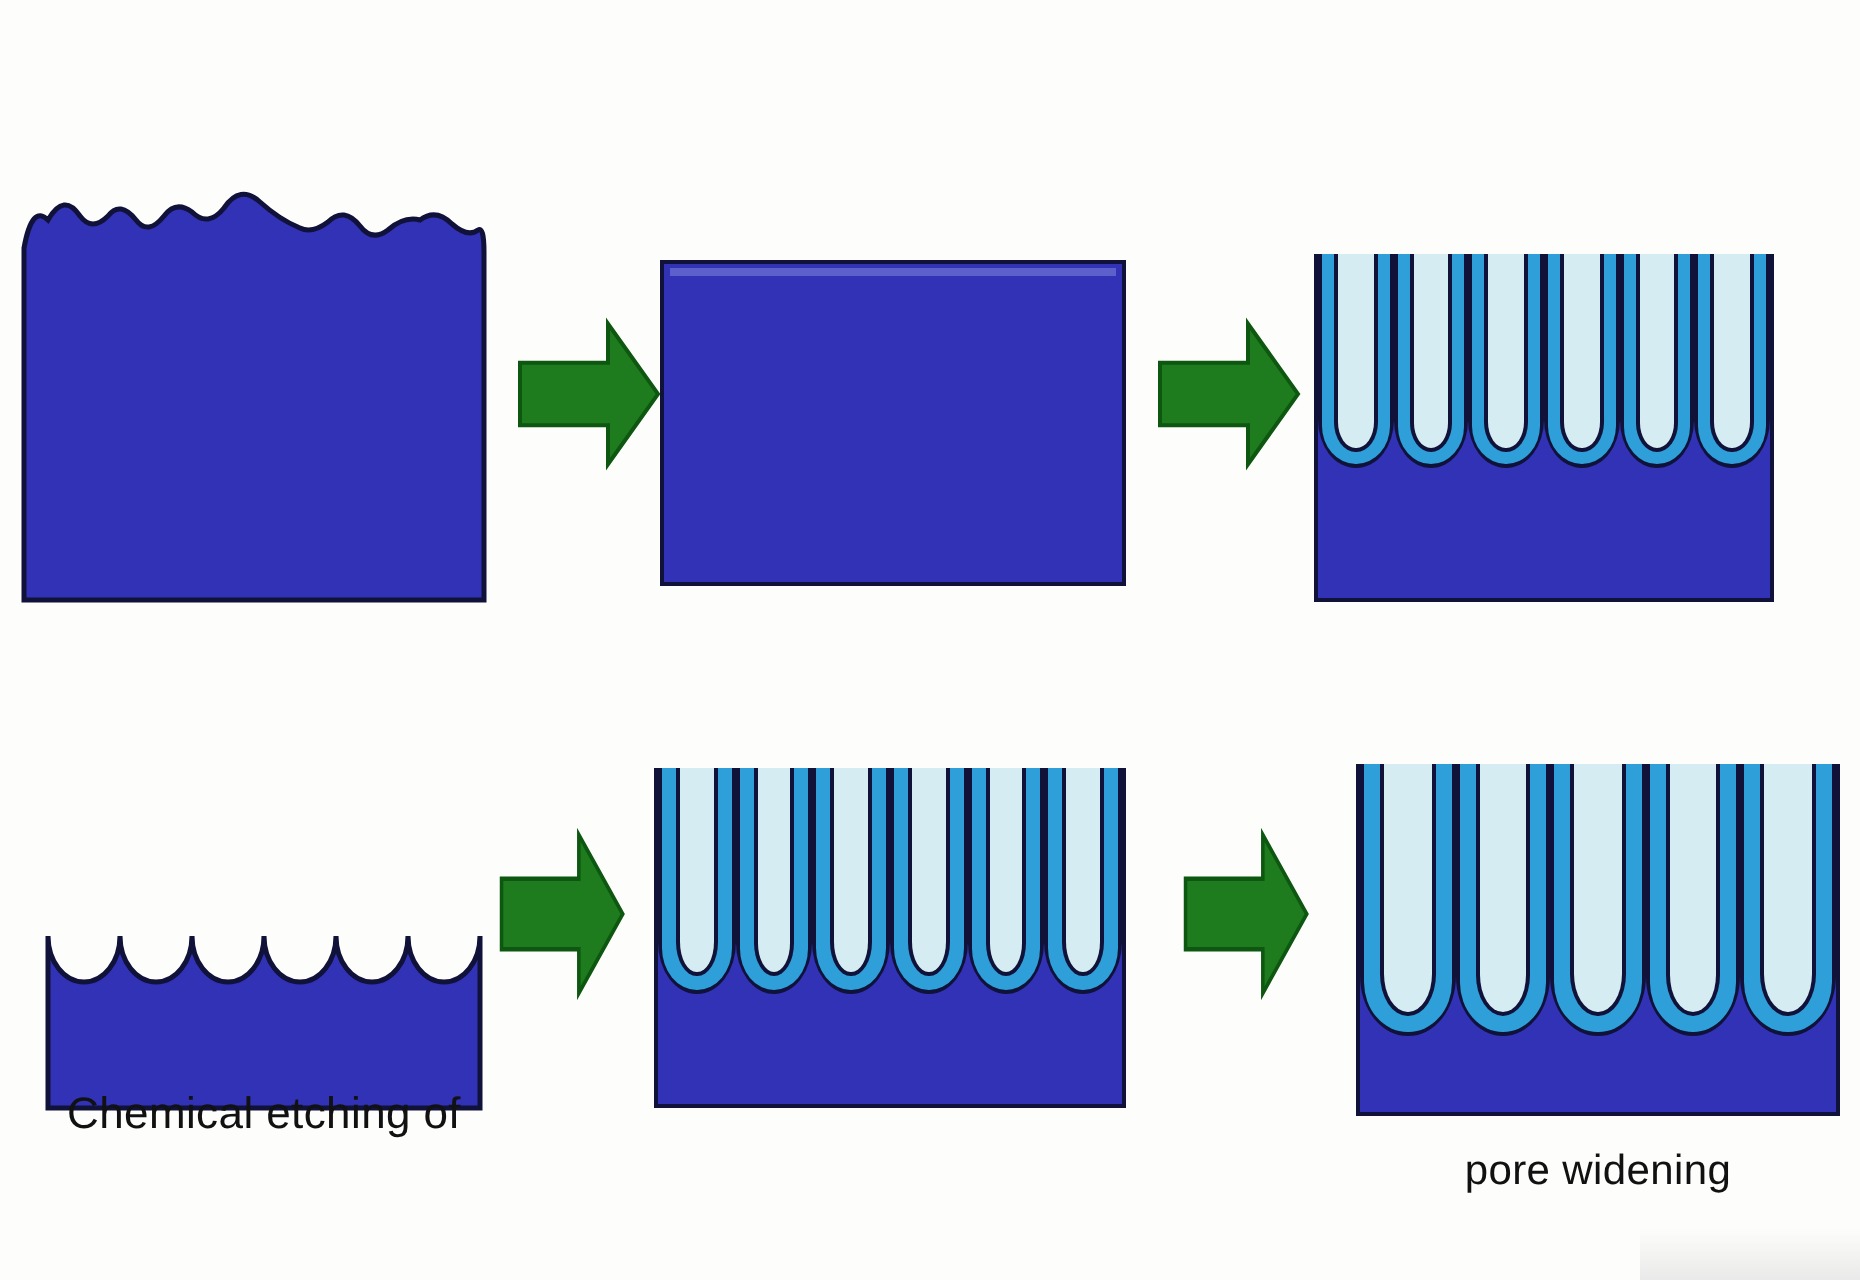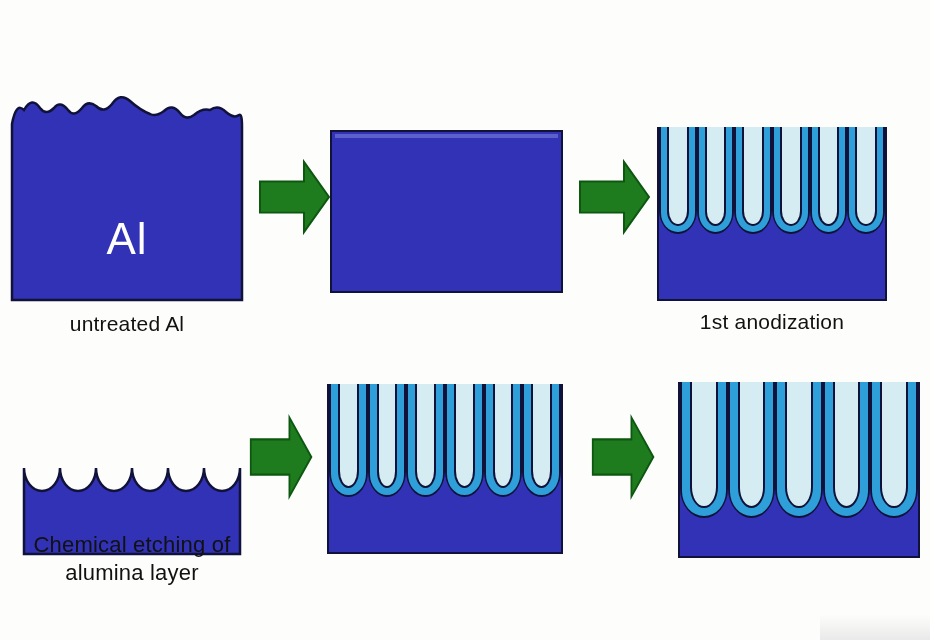--- a/index.html
+++ b/index.html
@@ -63,22 +63,20 @@
 <div id="canvas">
 
   <svg class="abs shape-svg" style="left:10px;top:92px;" width="234" height="210" viewBox="0 0 234 210">
     <path d="M 2,208 L 2,32
              Q 6,10 14,18 Q 22,4 30,16 Q 36,24 44,16 Q 50,8 58,18
              Q 64,26 72,16 Q 78,8 86,14 Q 94,22 102,12 Q 110,0 120,9
              Q 130,18 140,22 Q 146,25 154,19 Q 162,11 170,21 Q 176,29 184,23
              Q 192,16 200,18 Q 208,12 216,20 Q 224,27 229,23 Q 232,21 232,34
              L 232,208 Z" fill="var(--bulk)" stroke="var(--dark)" stroke-width="2.5"></path>
   </svg>
-  <div class="abs al-text" style="left:10px;width:234px;top:214px;">Al</div>
-  <div class="abs step-label" style="left:10px;top:311px;width:234px;">untreated Al</div>
 
   <div class="abs" style="left:258px;top:158px;width:74px;height:78px;">
     <svg class="arrow-svg" viewBox="0 0 74 80" preserveAspectRatio="none">
       <polygon points="2,24 46,24 46,4 71,40 46,76 46,56 2,56"></polygon>
     </svg>
   </div>
 
   <div class="abs slab" style="left:330px;top:130px;width:233px;height:163px;">
     <div class="sheen"></div>
   </div>
@@ -128,35 +126,33 @@
         </div>
         <div class="tube" style="border-radius: 0px 0px 50% 50% / 0px 0px 24px 24px;">
           <div class="l-cyan" style="padding: 0px 6px 6px; border-radius: 0px 0px 50% 50% / 0px 0px 19px 19px;">
             <div class="l-ink" style="border-radius: 0px 0px 50% 50% / 0px 0px 15px 15px;">
               <div class="l-pale" style="border-radius: 0px 0px 50% 50% / 0px 0px 13px 13px;"></div>
             </div>
           </div>
         </div>
       </div>
   </div>
-  <div class="abs step-label" style="left:657px;top:309px;width:230px;">1st anodization</div>
 
   <svg class="abs shape-svg" style="left:22px;top:460px;" width="220" height="96" viewBox="0 0 220 96">
     <path d="M 2,94 L 2,8
              A 18 23 0 0 0 38,8
              A 18 23 0 0 0 74,8
              A 18 23 0 0 0 110,8
              A 18 23 0 0 0 146,8
              A 18 23 0 0 0 182,8
              A 18 23 0 0 0 218,8
              L 218,94 Z" fill="var(--bulk)" stroke="var(--dark)" stroke-width="2.5"></path>
   </svg>
-  <div class="abs step-label two-line" style="left:22px;top:531px;width:220px;">
+  <div class="abs step-label two-line" style="left:22px;top:543px;width:220px;">
     <div>Chemical etching of</div>
-    <div>alumina layer</div>
   </div>
 
   <div class="abs" style="left:249px;top:413px;width:65px;height:88px;">
     <svg class="arrow-svg" viewBox="0 0 74 80" preserveAspectRatio="none">
       <polygon points="2,24 46,24 46,4 71,40 46,76 46,56 2,56"></polygon>
     </svg>
   </div>
 
   <div class="abs pore-panel" style="left:327px;top:384px;width:236px;height:170px;">
     <div class="tube-row" style="height:67%;">
@@ -243,15 +239,16 @@
         </div>
         <div class="tube" style="border-radius: 0px 0px 50% 50% / 0px 0px 30px 30px;">
           <div class="l-cyan" style="padding: 0px 8px 8px; border-radius: 0px 0px 50% 50% / 0px 0px 25px 25px;">
             <div class="l-ink" style="border-radius: 0px 0px 50% 50% / 0px 0px 21px 21px;">
               <div class="l-pale" style="border-radius: 0px 0px 50% 50% / 0px 0px 19px 19px;"></div>
             </div>
           </div>
         </div>
       </div>
   </div>
+  <div class="abs step-label" style="left:678px;top:573px;width:242px;">pore widening</div>
 
   <div class="abs corner-shade"></div>
 </div>
 
 </body></html>

